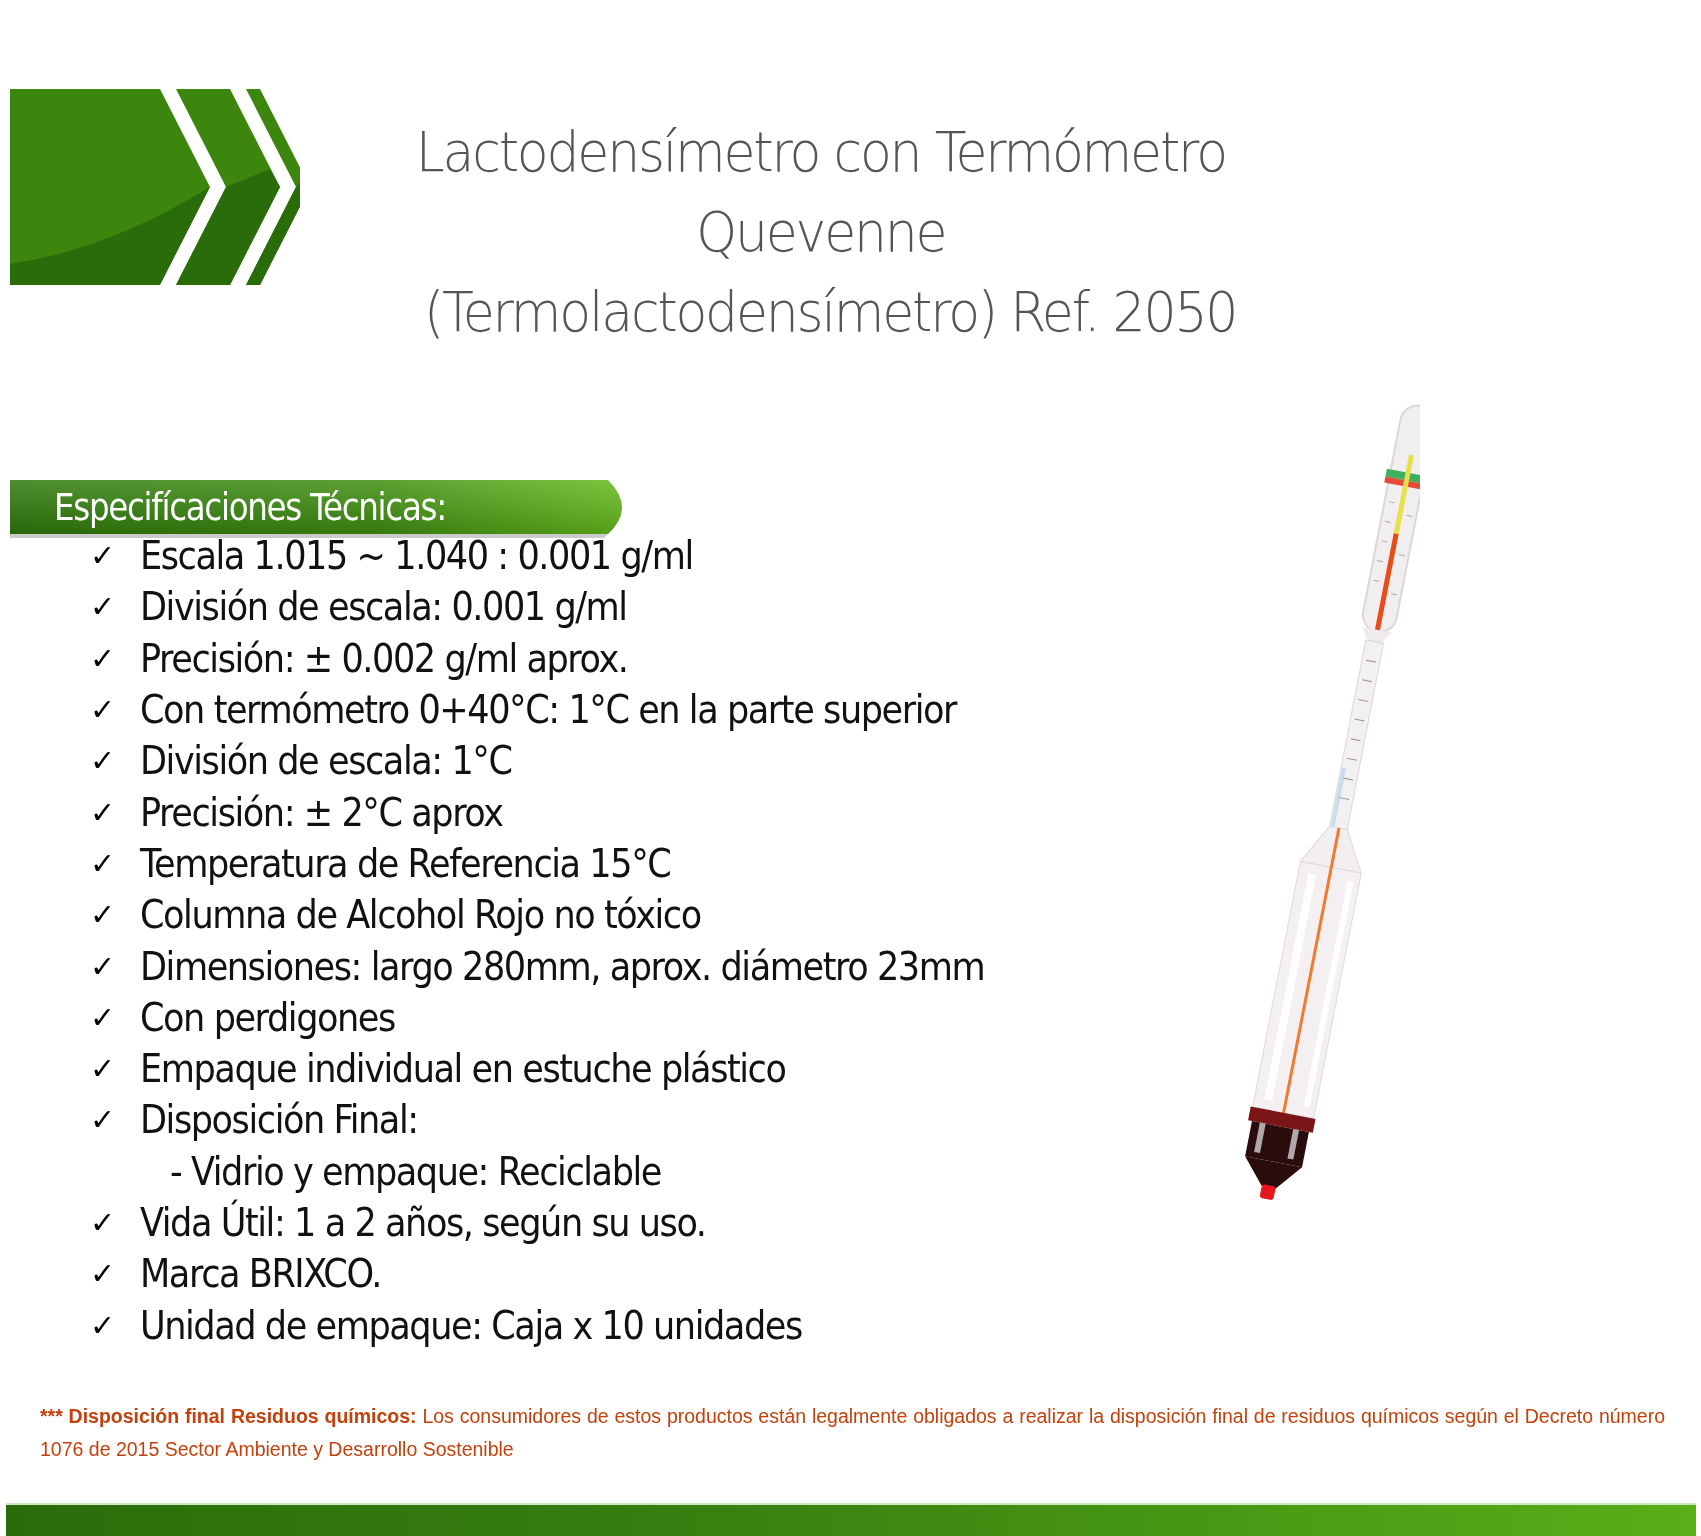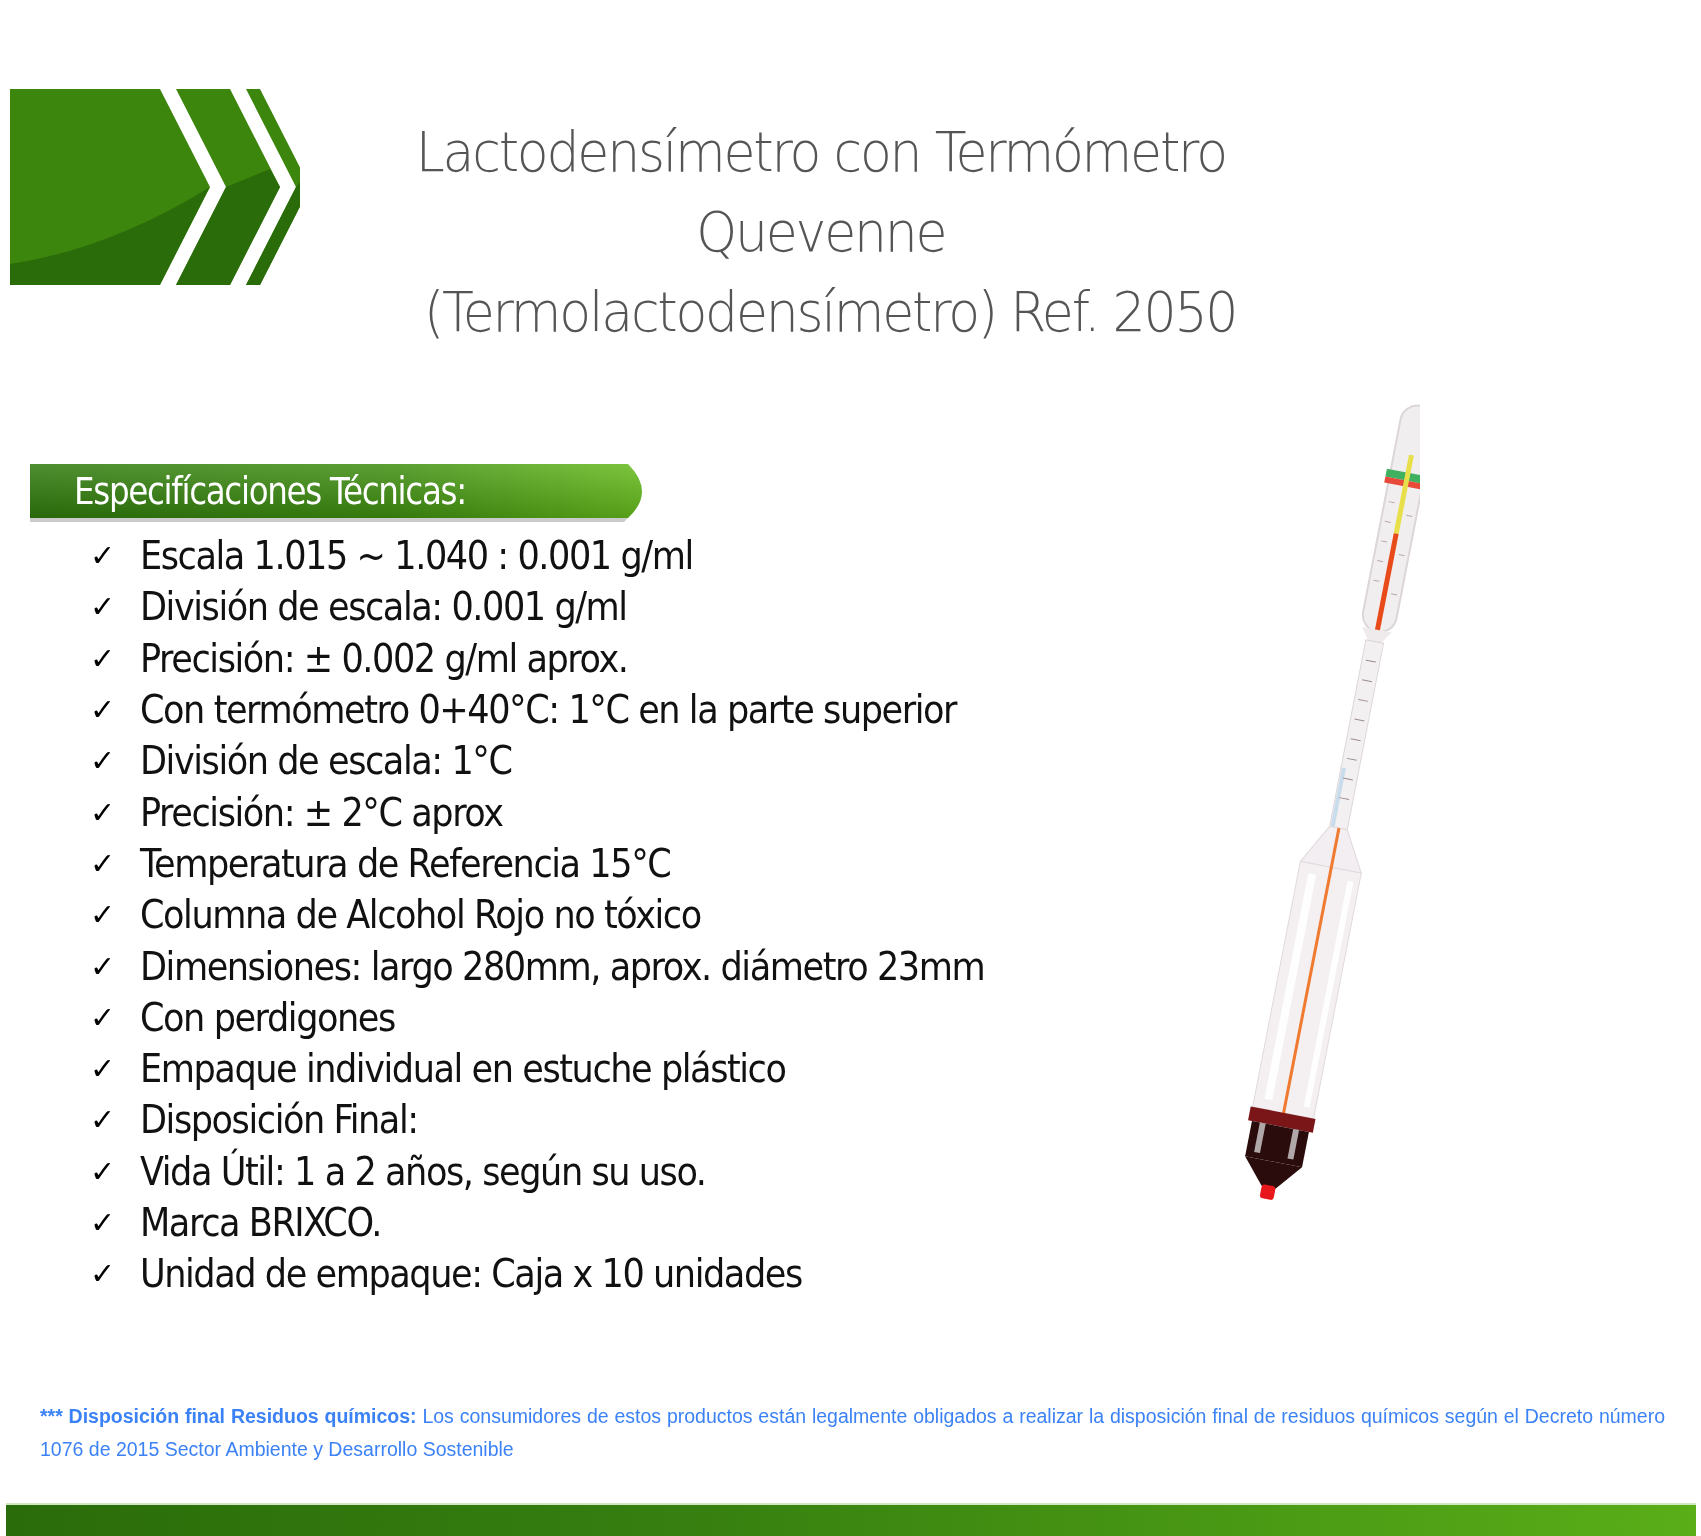--- a/index.html
+++ b/index.html
@@ -36,24 +36,23 @@
       transform: scaleX(0.93);
       transform-origin: left top;
     }
     .title .line2 {
       display: block;
       padding-left: 20px;
     }
     .banner {
       position: absolute;
       left: 10px;
-      top: 462px;
+      top: 478px;
       width: 622px;
       height: 60px;
-      margin-left: 20px;
     }
     .banner svg { position: absolute; left: 0; top: 0; }
     .banner-text {
       position: absolute;
       left: 44px;
       top: 8px;
       color: #ffffff;
       font-family: "DejaVu Sans", sans-serif;
       font-size: 37px;
       letter-spacing: -1.5px;
@@ -95,21 +94,21 @@
       padding-left: 80px;
     }
     .footnote {
       position: absolute;
       left: 40px;
       top: 1400px;
       width: 1625px;
       font-family: "Liberation Sans", sans-serif;
       font-size: 19.5px;
       line-height: 33px;
-      color: #3b82f6;
+      color: #c2410c;
       text-align: justify;
       text-align-last: left;
     }
     .footnote b { font-weight: bold; }
     .bottom-bar {
       position: absolute;
       left: 6px;
       top: 1503px;
       width: 1690px;
       height: 33px;
@@ -210,20 +209,23 @@
       <span class="text">Con perdigones</span>
     </li>
   <li class="spec-item">
       <span class="check">✓</span>
       <span class="text">Empaque individual en estuche plástico</span>
     </li>
   <li class="spec-item">
       <span class="check">✓</span>
       <span class="text">Disposición Final:</span>
     </li>
+  <li class="spec-item sub">
+      <span class="text">- Vidrio y empaque: Reciclable</span>
+    </li>
   <li class="spec-item">
       <span class="check">✓</span>
       <span class="text">Vida Útil: 1 a 2 años, según su uso.</span>
     </li>
   <li class="spec-item">
       <span class="check">✓</span>
       <span class="text">Marca BRIXCO.</span>
     </li>
   <li class="spec-item">
       <span class="check">✓</span>

